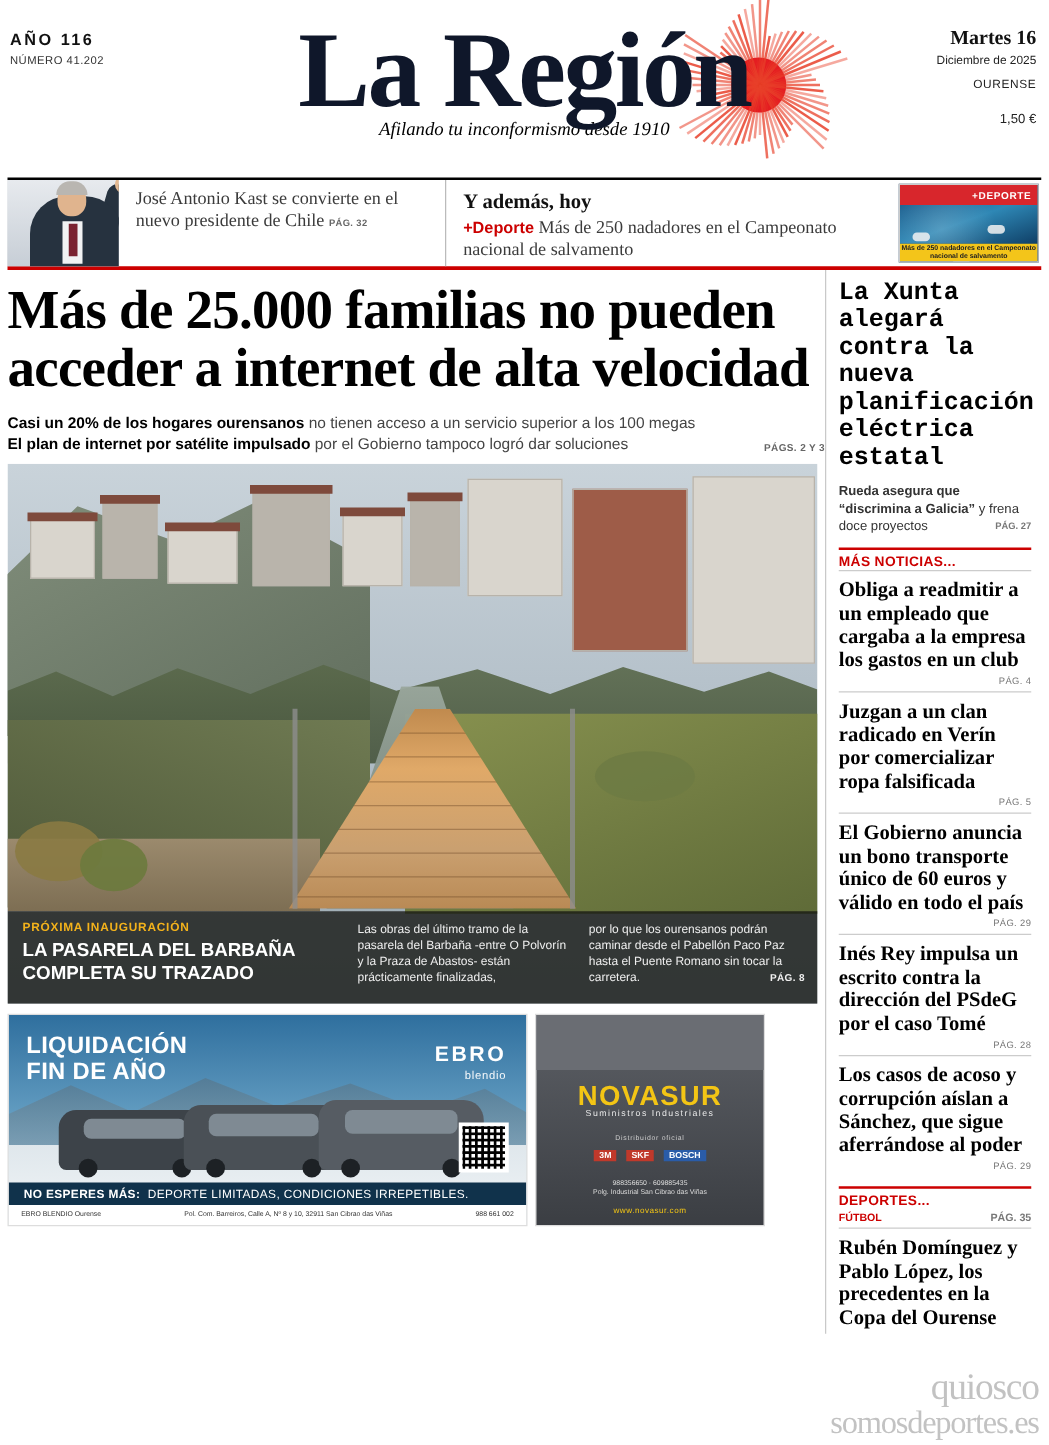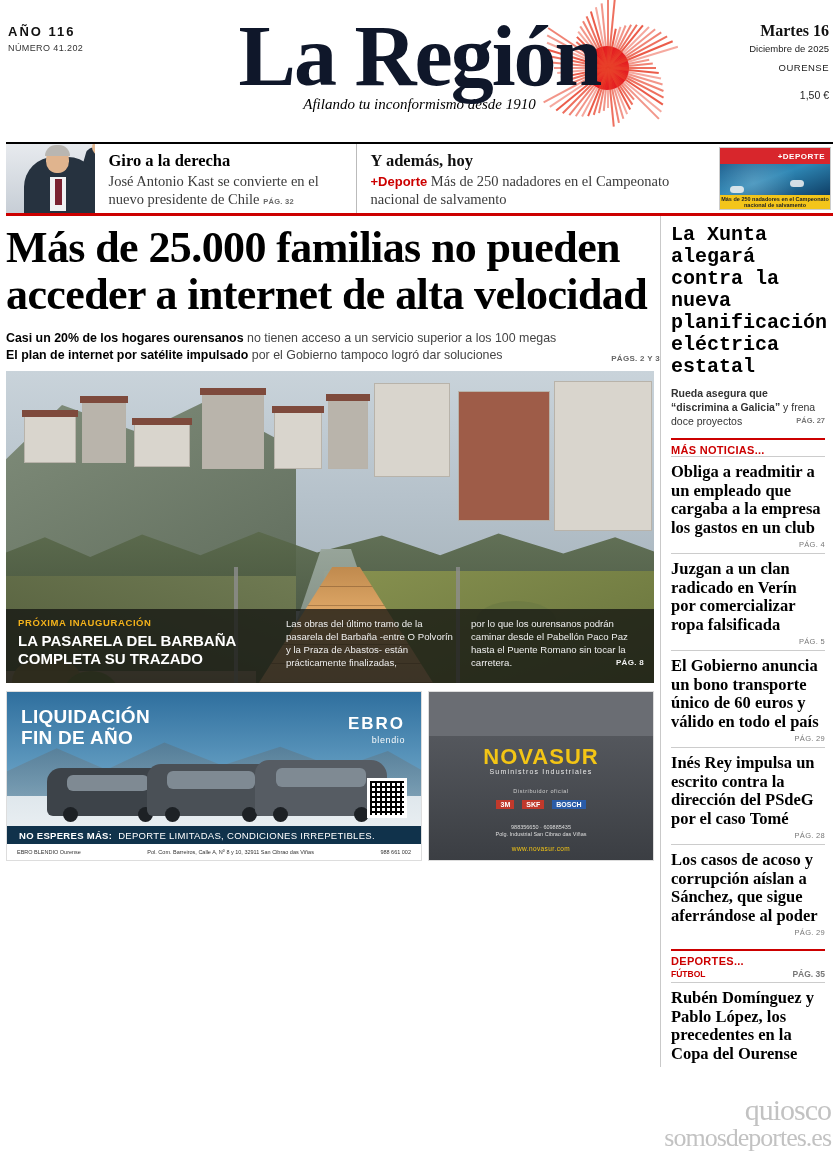--- a/index.html
+++ b/index.html
@@ -186,21 +186,21 @@
     font-size: 12.4px;
     line-height: 16.5px;
     color: #444;
   }
   .subhead b { color: #000; }
   .subhead .pag {
     font-size: 8px; font-weight:700; color:#666; letter-spacing:.3px; float: right; margin-top:4px;
   }
 
   
-  .photo-block { position: relative; margin-top: 8px; width: 648px; height: 312px; overflow: hidden; }
+  .photo-block { position: relative; margin-top: 8px; width: 648px; height: 432px; overflow: hidden; }
   .ph-sky { position:absolute; inset:0; background:linear-gradient(#c9d3da 0%, #b6c2cb 40%, #9aa8b0 100%); }
   .ph-hill-left {
     position:absolute; left:-10px; top:18px; width:300px; height:200px;
     background: linear-gradient(150deg,#7e8b77,#5d6a58);
     clip-path: polygon(0 40%, 22% 8%, 48% 22%, 70% 6%, 100% 30%, 100% 100%, 0 100%);
     opacity:.95;
   }
   .ph-buildings { position:absolute; left:0; right:0; top:0; height:200px; }
   .bld { position:absolute; background:#d9d5cd; border:1px solid #b8b3aa; }
   .bld.dark { background:#b9b4ab; }
@@ -312,21 +312,21 @@
     display:flex; align-items:center; padding-left:12px; letter-spacing:.3px;
   }
   .ad-bottom b { color:#fff; margin-right:6px; }
   .ad-legal {
     position:absolute; left:0; right:0; bottom:0; height:16px; background:#fff;
     font-family:"Liberation Sans",sans-serif; font-size:5.5px; color:#333;
     display:flex; align-items:center; justify-content:space-between; padding:0 10px;
   }
 
   .ad-novasur {
-    position: relative; width: 226px; height: 170px; overflow:hidden;
+    position: relative; width: 184px; height: 170px; overflow:hidden;
     background: linear-gradient(#5d6066,#3b3e43); border:1px solid #ddd;
   }
   .nv-band { position:absolute; left:0; right:0; top:0; height:44px; background:#6a6d73; }
   .nv-logo {
     position:absolute; left:0; right:0; top:52px; text-align:center;
     font-family:"Liberation Sans",sans-serif; font-weight:700; font-size:22px; color:#f3c515; letter-spacing:1px;
   }
   .nv-sub {
     position:absolute; left:0; right:0; top:76px; text-align:center;
     font-family:"Liberation Sans",sans-serif; font-size:7px; color:#e9e9e9; letter-spacing:1.2px;
@@ -488,21 +488,20 @@
       <div class="tp-arm"></div>
       <div class="tp-hand"></div>
       <div class="tp-body"></div>
       <div class="tp-shirt"></div>
       <div class="tp-tie"></div>
       <div class="tp-head"></div>
       <div class="tp-hair"></div>
     </div>
 
     <div class="teaser-col1">
-      <div class="kicker">Giro a la derecha</div>
       <div class="txt">
         <span>José Antonio Kast se convierte en el nuevo presidente de Chile</span>
         <span class="pag">PÁG. 32</span>
       </div>
     </div>
 
     <div class="teaser-col2">
       <div class="kicker">Y además, hoy</div>
       <div class="txt">
         <span class="brand">+Deporte</span>

